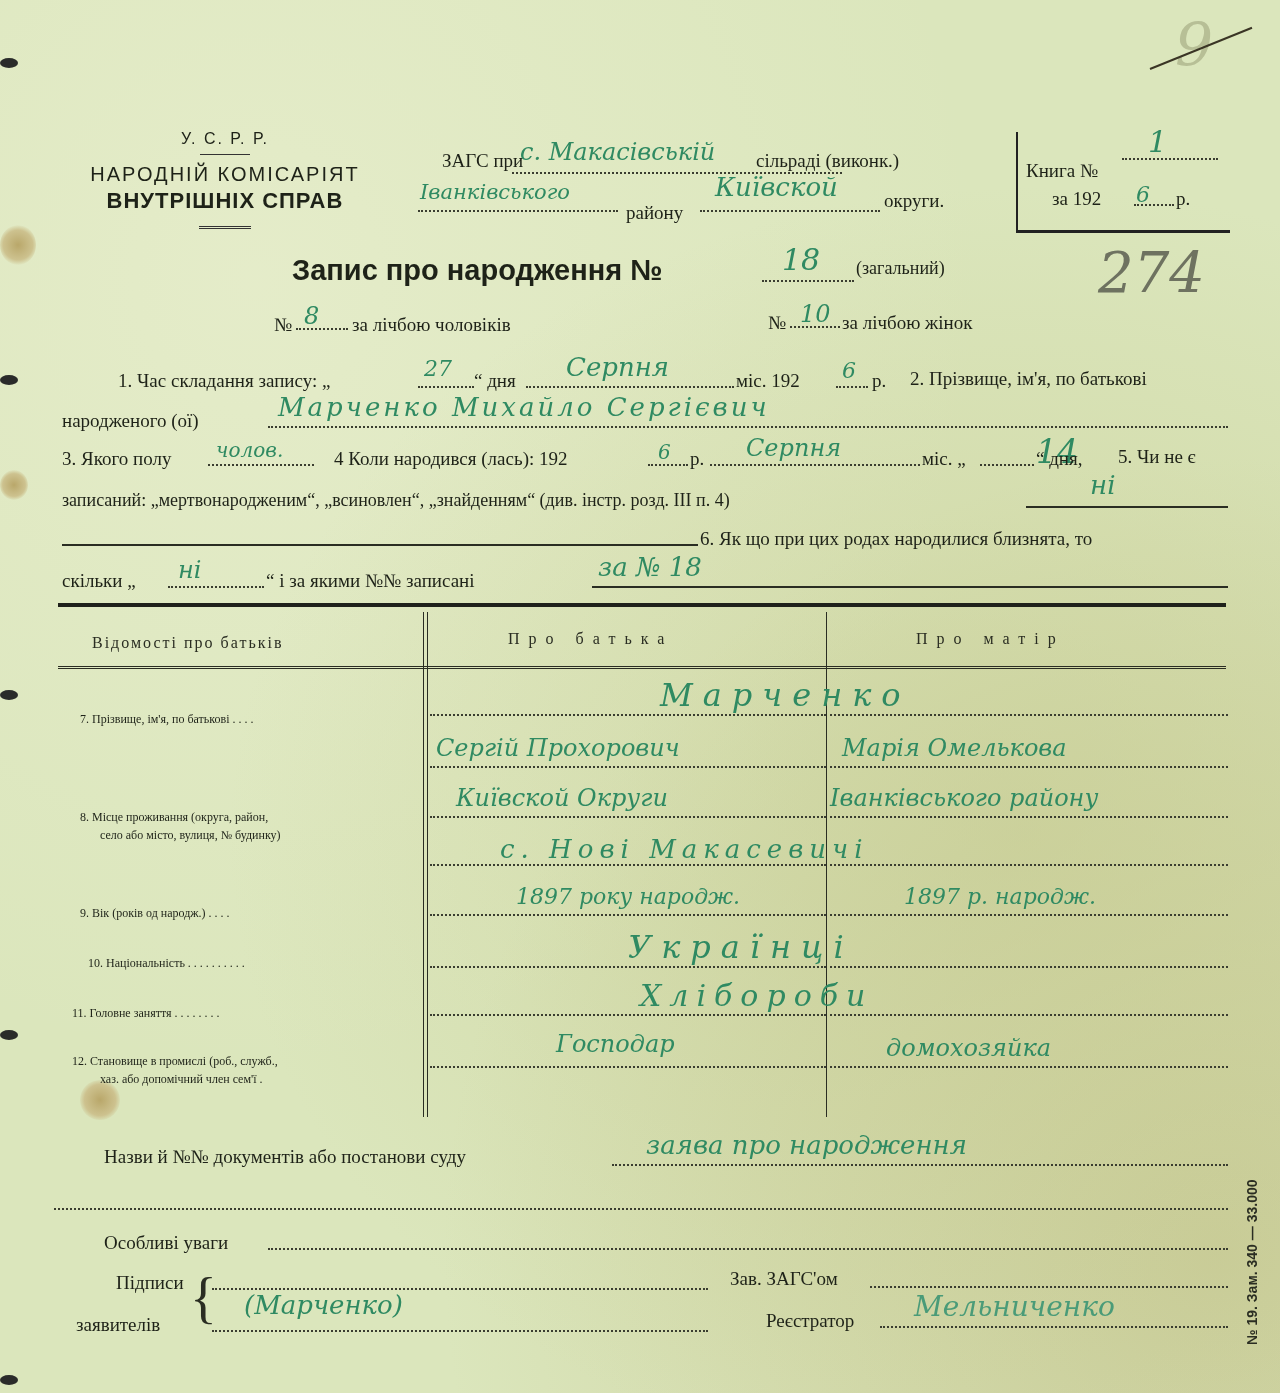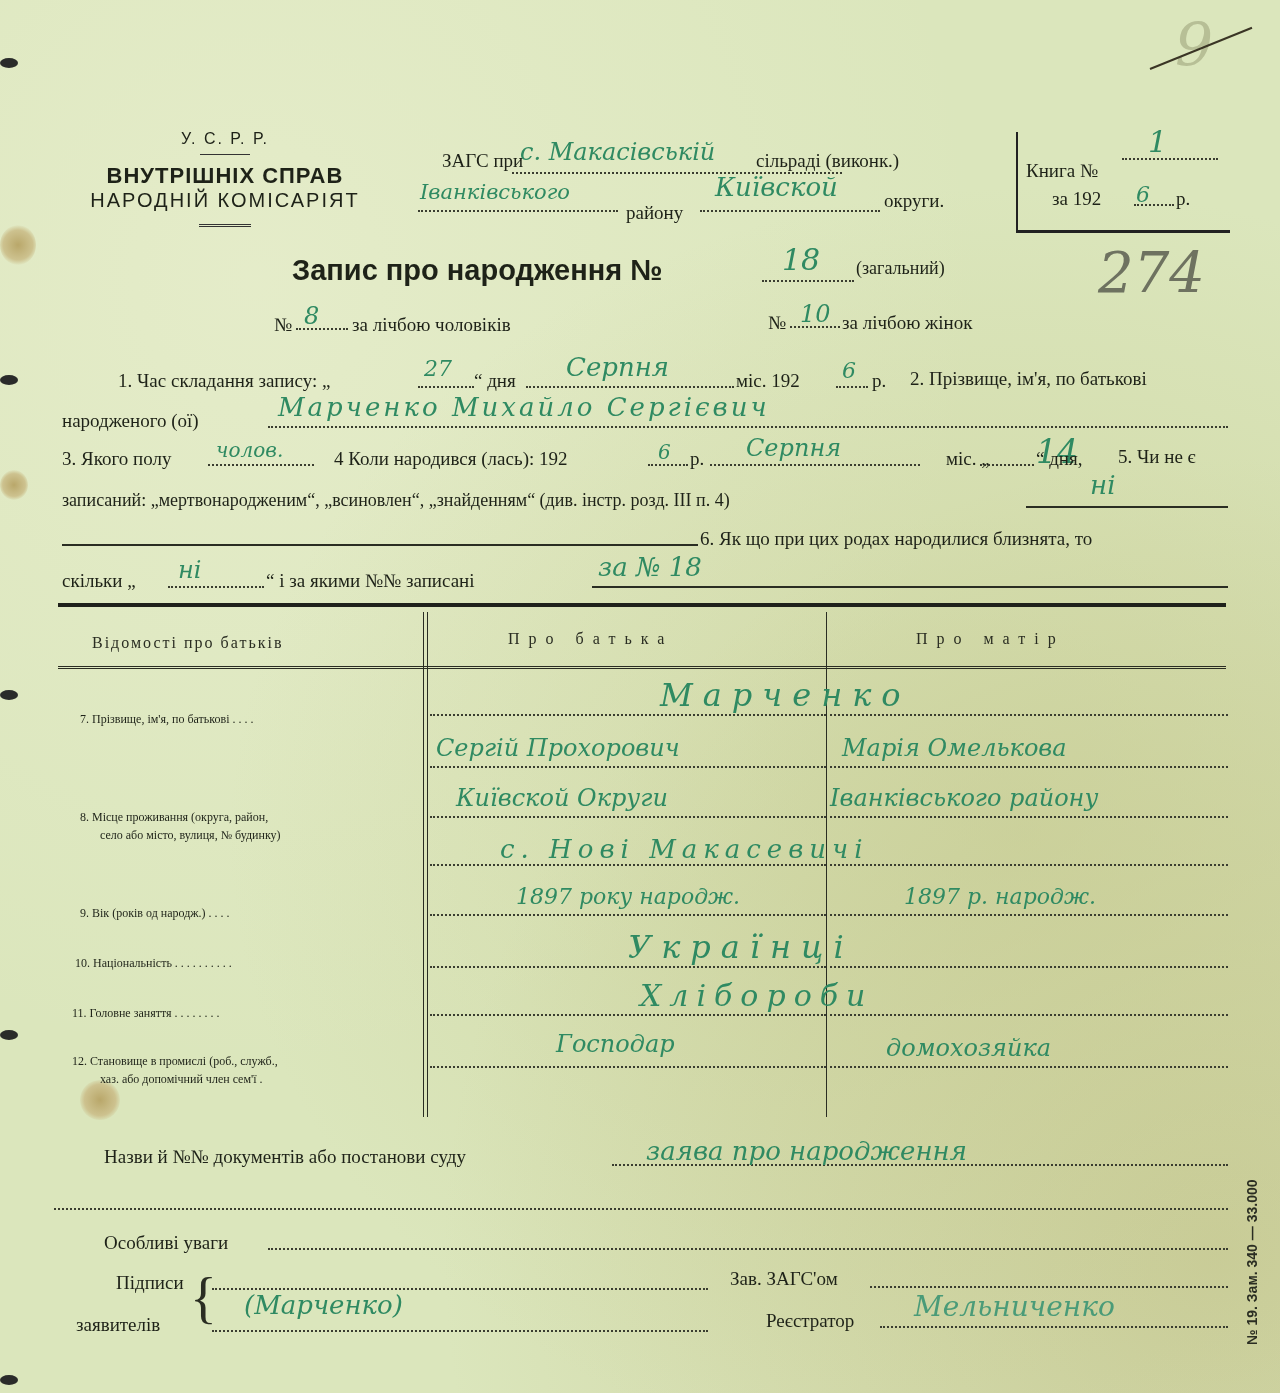--- a/index.html
+++ b/index.html
@@ -31,22 +31,22 @@
 <div class="stain" style="left:0;top:225px;width:36px;height:40px;"></div>
 <div class="stain" style="left:0;top:470px;width:28px;height:30px;"></div>
 <div class="stain" style="left:80px;top:1080px;width:40px;height:40px;"></div>
 
 <div class="abs hand" style="left:1175px;top:10px;font-size:60px;color:#9aa078;opacity:.55;">9</div>
 <div class="abs" style="left:1150px;top:68px;width:110px;height:0;border-top:2px solid #3a3525;transform:rotate(-22deg);transform-origin:left;"></div>
 
 <div class="abs" style="left:60px;top:130px;width:330px;text-align:center;">
   <div style="font-family:'Liberation Sans',sans-serif;font-size:16px;letter-spacing:2px;">У. С. Р. Р.</div>
   <div style="width:50px;margin:6px auto 8px;border-top:1px solid #333;"></div>
+  <div style="font-family:'Liberation Sans',sans-serif;font-size:20px;letter-spacing:2px;">НАРОДНІЙ КОМІСАРІЯТ</div>
   <div style="font-family:'Liberation Sans',sans-serif;font-size:22px;font-weight:bold;letter-spacing:1px;margin-top:2px;">ВНУТРІШНІХ СПРАВ</div>
-  <div style="font-family:'Liberation Sans',sans-serif;font-size:20px;letter-spacing:2px;">НАРОДНІЙ КОМІСАРІЯТ</div>
   <div style="width:52px;margin:12px auto 0;border-top:3px double #333;height:2px;"></div>
 </div>
 
 <div class="abs t" style="left:442px;top:150px;">ЗАГС при</div>
 <div class="abs dots" style="left:512px;top:150px;width:330px;height:22px;"></div>
 <div class="abs hand" style="left:520px;top:138px;font-size:24px;">с. Макасівській</div>
 <div class="abs t" style="left:756px;top:150px;">сільраді (виконк.)</div>
 
 <div class="abs dots" style="left:418px;top:188px;width:200px;height:22px;"></div>
 <div class="abs hand" style="left:420px;top:180px;font-size:21px;">Іванківського</div>
@@ -98,21 +98,21 @@
 
 <div class="abs t" style="left:62px;top:448px;">3. Якого полу</div>
 <div class="abs dots" style="left:208px;top:446px;width:106px;height:18px;"></div>
 <div class="abs hand" style="left:216px;top:438px;font-size:20px;">чолов.</div>
 <div class="abs t" style="left:334px;top:448px;">4 Коли народився (лась): 192</div>
 <div class="abs dots" style="left:648px;top:446px;width:40px;height:18px;"></div>
 <div class="abs hand" style="left:658px;top:440px;font-size:20px;">6</div>
 <div class="abs t" style="left:690px;top:448px;">р.</div>
 <div class="abs dots" style="left:710px;top:446px;width:210px;height:18px;"></div>
 <div class="abs hand" style="left:746px;top:434px;font-size:24px;">Серпня</div>
-<div class="abs t" style="left:922px;top:448px;margin-left:24px;">міс. „</div>
+<div class="abs t" style="left:922px;top:448px;">міс. „</div>
 <div class="abs dots" style="left:980px;top:446px;width:54px;height:18px;"></div>
 <div class="abs hand" style="left:988px;top:432px;font-size:33px;margin-left:48px;">14</div>
 <div class="abs t" style="left:1036px;top:448px;">“ дня,</div>
 <div class="abs t" style="left:1118px;top:446px;">5. Чи не є</div>
 
 <div class="abs t" style="left:62px;top:490px;font-size:18px;">записаний: „мертвонародженим“, „всиновлен“, „знайденням“ (див. інстр. розд. III п. 4)</div>
 <div class="abs solid" style="left:1026px;top:488px;width:202px;height:18px;"></div>
 <div class="abs hand" style="left:1090px;top:470px;font-size:26px;">ні</div>
 
 <div class="abs solid" style="left:62px;top:526px;width:636px;height:18px;"></div>
@@ -147,41 +147,41 @@
 <div class="abs dots" style="left:830px;top:952px;width:398px;height:14px;"></div>
 <div class="abs dots" style="left:430px;top:1000px;width:396px;height:14px;"></div>
 <div class="abs dots" style="left:830px;top:1000px;width:398px;height:14px;"></div>
 <div class="abs dots" style="left:430px;top:1052px;width:396px;height:14px;"></div>
 <div class="abs dots" style="left:830px;top:1052px;width:398px;height:14px;"></div>
 
 <div class="abs lbl" style="left:80px;top:710px;">7. Прізвище, ім'я, по батькові . . . .</div>
 <div class="abs lbl" style="left:80px;top:808px;">8. Місце проживання (округа, район,</div>
 <div class="abs lbl" style="left:100px;top:826px;">село або місто, вулиця, № будинку)</div>
 <div class="abs lbl" style="left:80px;top:904px;">9. Вік (років од народж.) . . . .</div>
-<div class="abs lbl" style="left:75px;top:954px;">10. Національність . . . . . . . . . .</div>
+<div class="abs lbl" style="left:88px;top:954px;">10. Національність . . . . . . . . . .</div>
 <div class="abs lbl" style="left:72px;top:1004px;">11. Головне заняття . . . . . . . .</div>
 <div class="abs lbl" style="left:72px;top:1052px;">12. Становище в промислі (роб., служб.,</div>
 <div class="abs lbl" style="left:100px;top:1070px;">хаз. або допомічний член сем'ї .</div>
 
 <div class="abs hand" style="left:660px;top:676px;font-size:32px;letter-spacing:10px;">Марченко</div>
 <div class="abs hand" style="left:436px;top:734px;font-size:24px;">Сергій Прохорович</div>
 <div class="abs hand" style="left:842px;top:734px;font-size:24px;">Марія Омелькова</div>
 <div class="abs hand" style="left:456px;top:784px;font-size:24px;">Київской Округи</div>
 <div class="abs hand" style="left:830px;top:784px;font-size:24px;">Іванківського району</div>
 <div class="abs hand" style="left:500px;top:834px;font-size:26px;letter-spacing:6px;">с. Нові Макасевичі</div>
 <div class="abs hand" style="left:516px;top:884px;font-size:22px;">1897 року народж.</div>
 <div class="abs hand" style="left:904px;top:884px;font-size:22px;">1897 р. народж.</div>
 <div class="abs hand" style="left:594px;top:928px;font-size:32px;letter-spacing:10px;margin-left:34px;">Українці</div>
 <div class="abs hand" style="left:640px;top:978px;font-size:30px;letter-spacing:8px;">Хлібороби</div>
 <div class="abs hand" style="left:556px;top:1030px;font-size:24px;">Господар</div>
 <div class="abs hand" style="left:886px;top:1034px;font-size:24px;">домохозяйка</div>
 
 <div class="abs t" style="left:104px;top:1146px;">Назви й №№ документів або постанови суду</div>
 <div class="abs dots" style="left:612px;top:1146px;width:616px;height:18px;"></div>
-<div class="abs hand" style="left:646px;top:1130px;font-size:26px;margin-top:6px;">заява про народження</div>
+<div class="abs hand" style="left:646px;top:1130px;font-size:26px;">заява про народження</div>
 <div class="abs dots" style="left:54px;top:1190px;width:1174px;height:18px;"></div>
 
 <div class="abs t" style="left:104px;top:1232px;">Особливі уваги</div>
 <div class="abs dots" style="left:268px;top:1230px;width:960px;height:18px;"></div>
 
 <div class="abs t" style="left:116px;top:1272px;">Підписи</div>
 <div class="abs t" style="left:76px;top:1314px;">заявителів</div>
 <div class="abs" style="left:190px;top:1270px;font-size:56px;line-height:56px;color:#2a2d22;">{</div>
 <div class="abs dots" style="left:212px;top:1270px;width:496px;height:18px;"></div>
 <div class="abs dots" style="left:212px;top:1312px;width:496px;height:18px;"></div>

